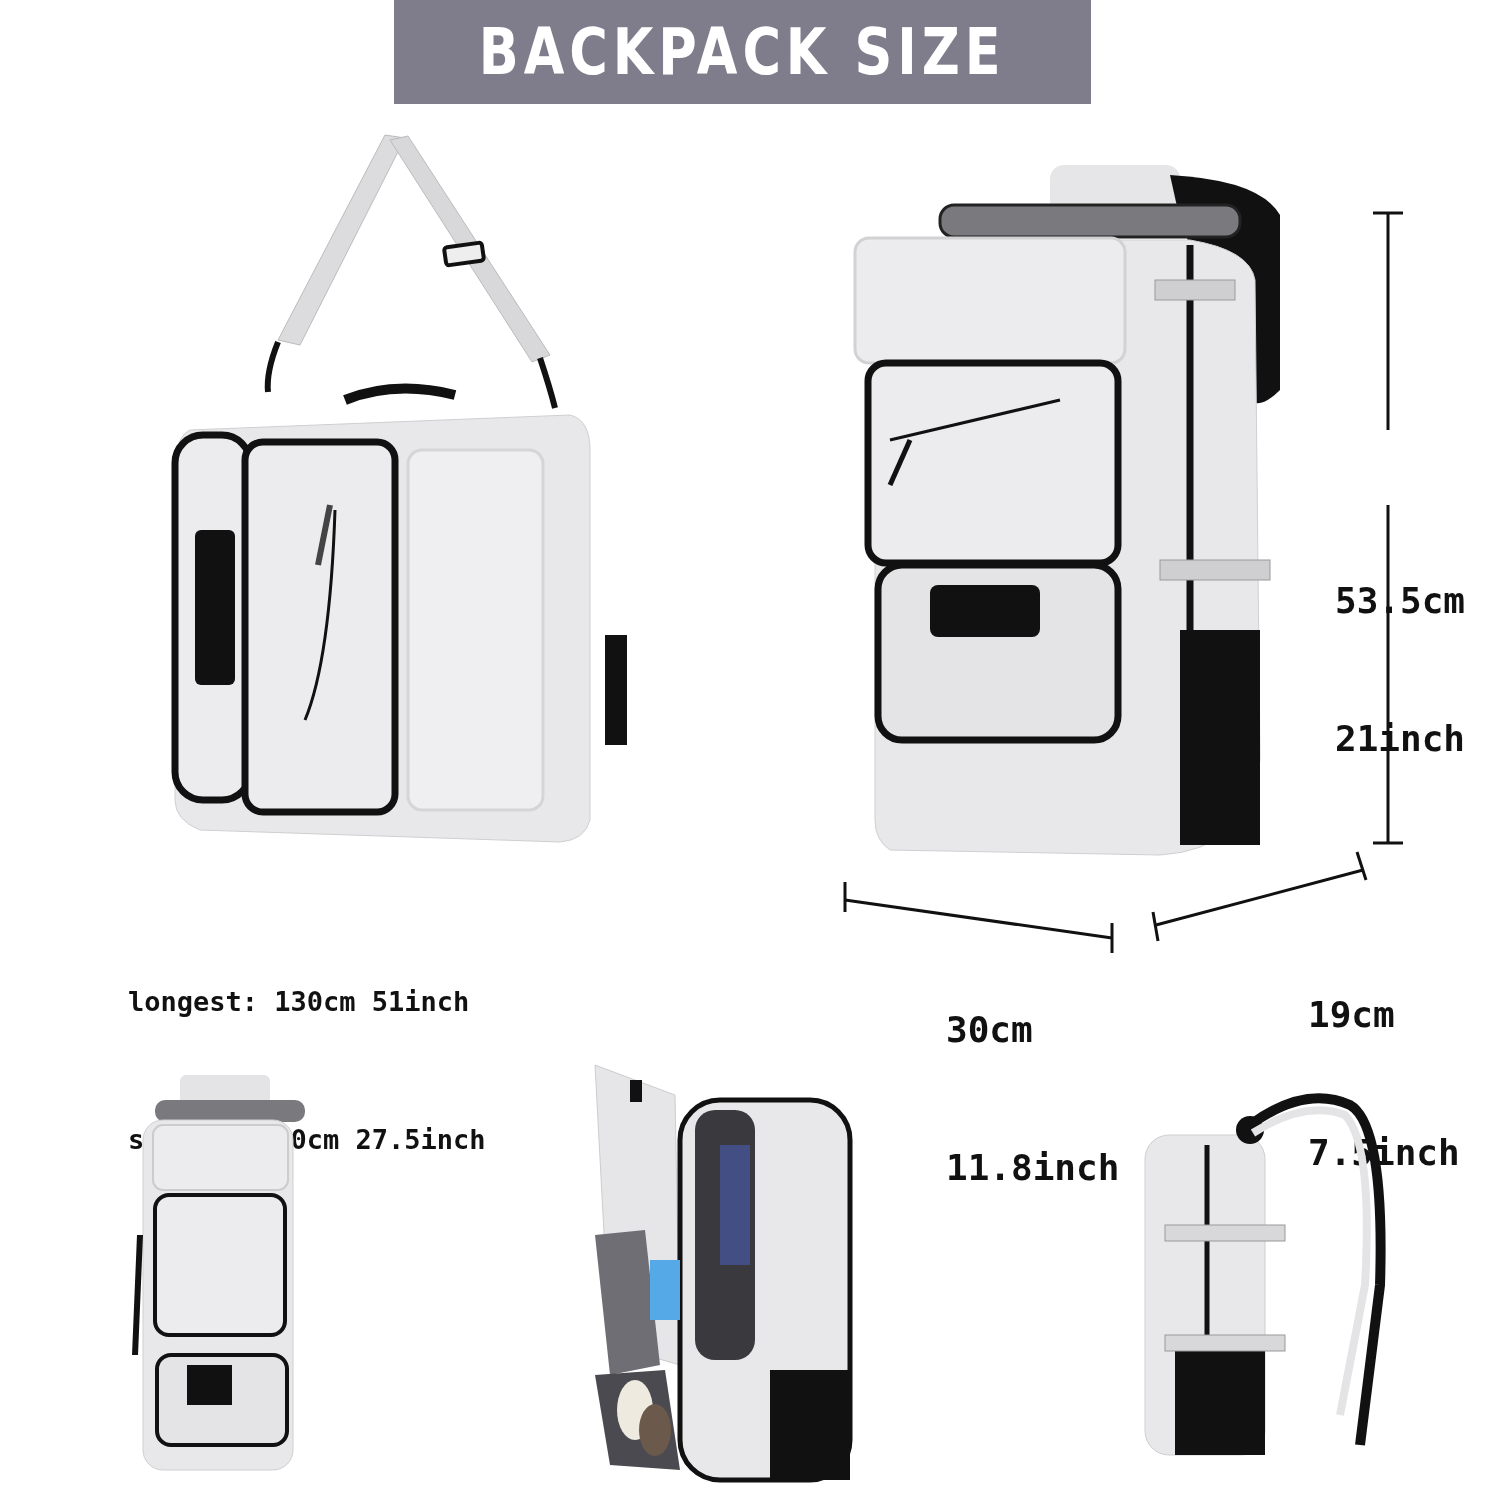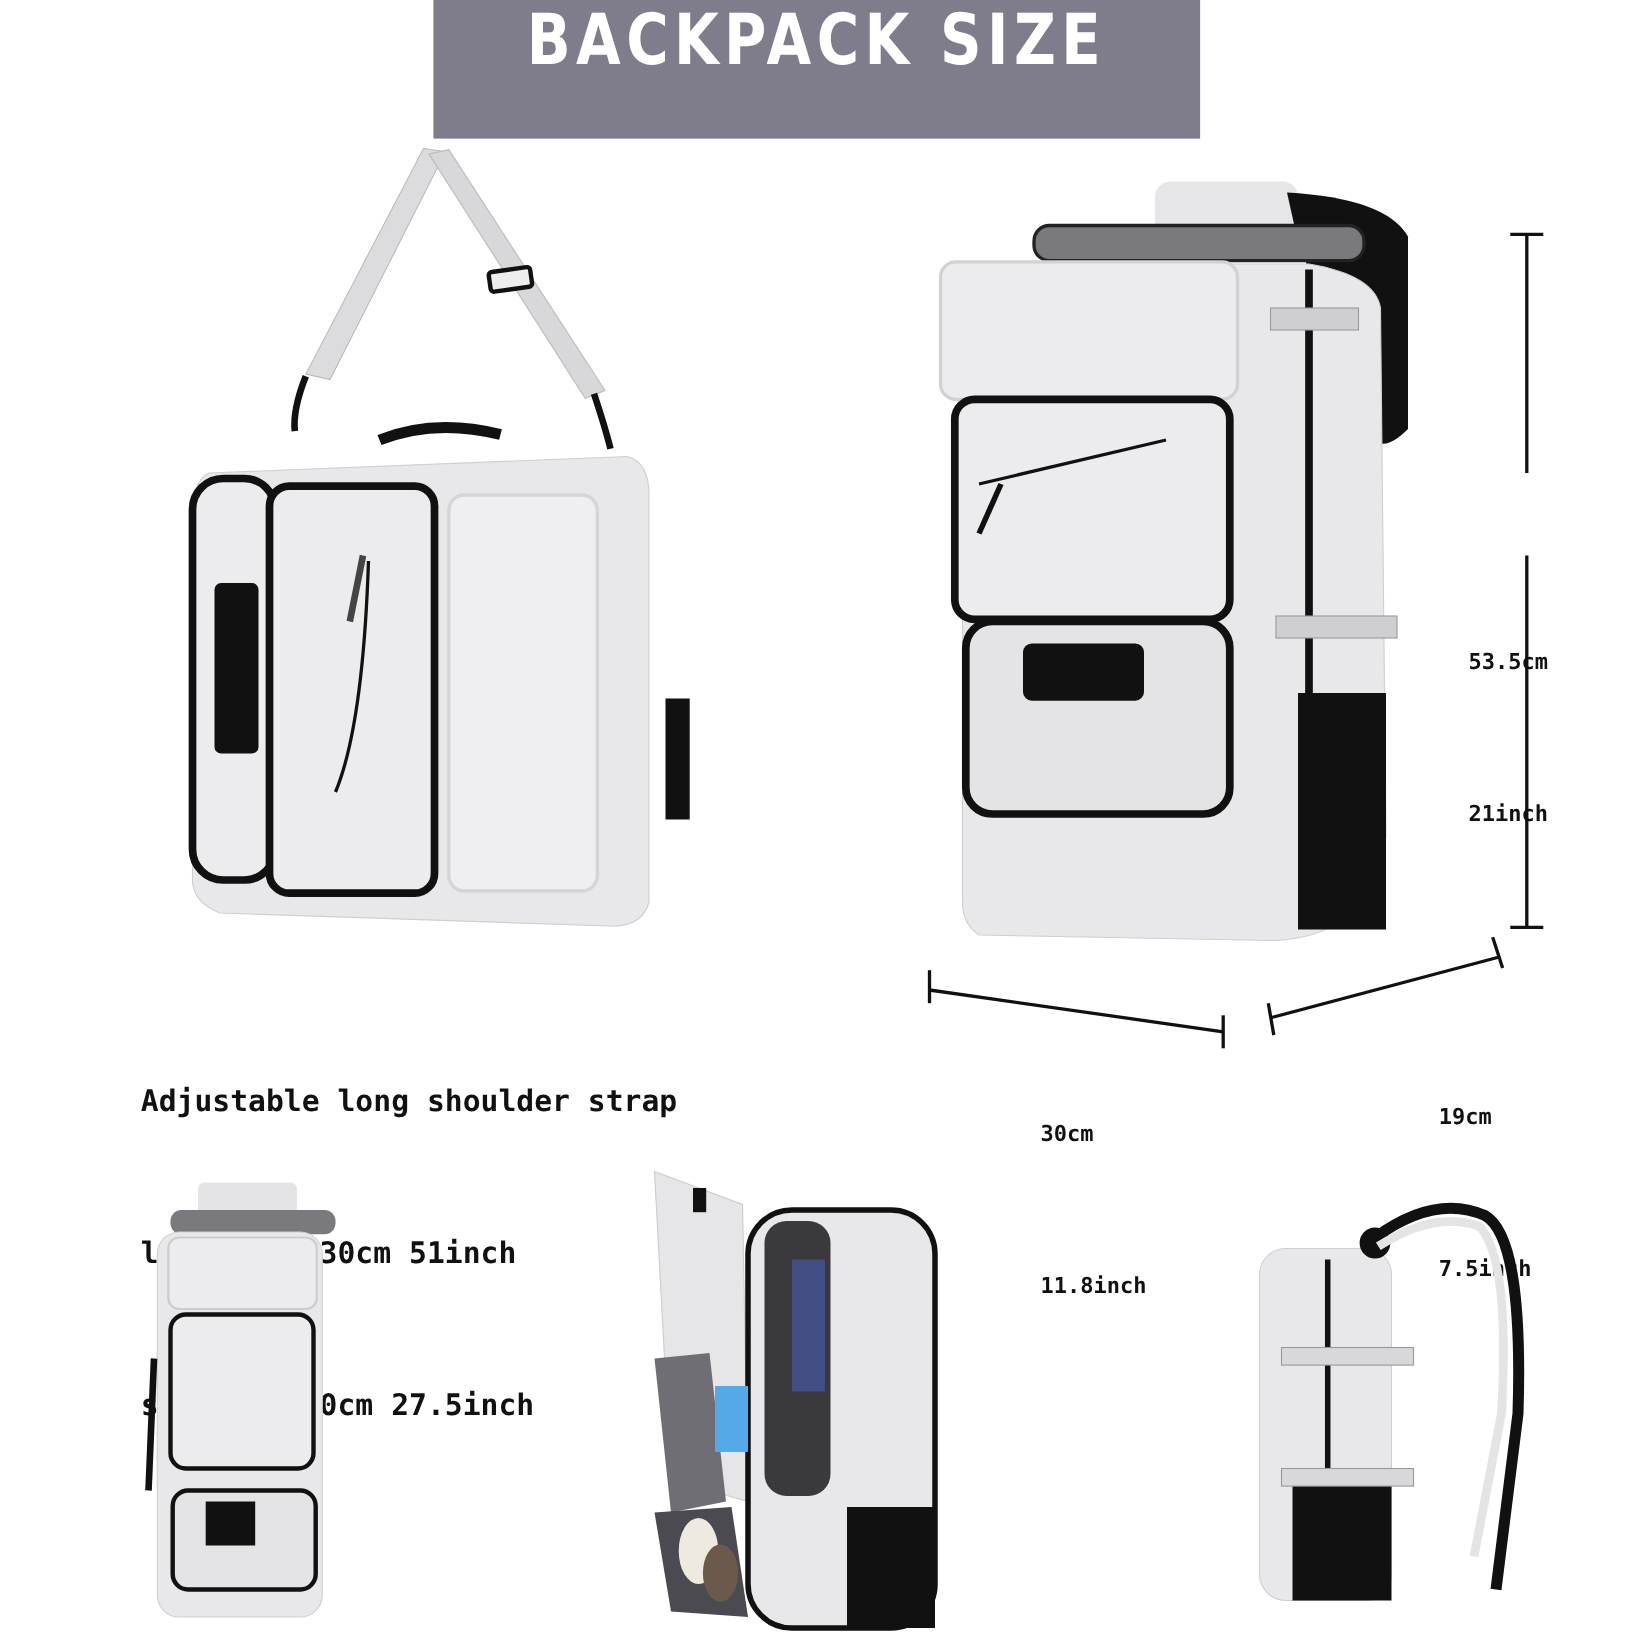--- a/index.html
+++ b/index.html
@@ -1,24 +1,24 @@
 <!DOCTYPE html>
 <html><head>
 <meta charset="utf-8">
 <style>
   html, body { margin:0; padding:0; background:#ffffff; }
   body { width:1500px; height:1500px; position:relative; overflow:hidden;
          font-family:"DejaVu Sans Mono","Liberation Mono",monospace; color:#111; }
-  .banner { position:absolute; left:394px; top:0; width:697px; height:126px;
-            background:#7f7c8b; display:flex; align-items:flex-start; justify-content:center; }
+  .banner { position:absolute; left:394px; top:0; width:697px; height:104px;
+            background:#7f7c8b; display:flex; align-items:center; justify-content:center; }
   .banner-text { color:#fff; font-family:"DejaVu Sans","Liberation Sans",sans-serif;
                  font-weight:bold; font-size:64px; letter-spacing:6px; transform:scaleX(0.82); }
   .product { position:absolute; }
   .caption { position:absolute; font-weight:bold; font-size:27px; line-height:46px; white-space:pre; }
-  .dim { position:absolute; font-weight:bold; font-size:20px; line-height:46px; white-space:pre; }
+  .dim { position:absolute; font-weight:bold; font-size:36px; line-height:46px; white-space:pre; }
   svg { position:absolute; left:0; top:0; overflow:visible; }
 </style>
 </head>
 <body>
 
 <div class="banner">
   <span class="banner-text">BACKPACK SIZE</span>
 </div>
 
 <div class="product" style="left:150px;top:130px;width:520px;height:720px;">
@@ -79,21 +79,20 @@
 <div class="dim" style="left:946px;top:915px;">
   <div>30cm</div>
   <div>11.8inch</div>
 </div>
 <div class="dim" style="left:1308px;top:900px;">
   <div>19cm</div>
   <div>7.5inch</div>
 </div>
 
 <div class="caption" style="left:128px;top:887px;">
-  <div>Adjustable long shoulder strap</div>
   <div>longest: 130cm 51inch</div>
   <div>shortest:70cm 27.5inch</div>
 </div>
 
 <div class="product" style="left:125px;top:1075px;width:180px;height:400px;">
   <svg width="180" height="400" viewBox="0 0 180 400">
     <rect x="55" y="0" width="90" height="30" rx="6" fill="#e4e4e6"></rect>
     <rect x="30" y="25" width="150" height="22" rx="10" fill="#7a7a7e"></rect>
     <rect x="18" y="45" width="150" height="350" rx="20" fill="#e8e8ea" stroke="#cfcfd2"></rect>
     <rect x="28" y="50" width="135" height="65" rx="10" fill="#ececee" stroke="#ccc" stroke-width="2"></rect>

